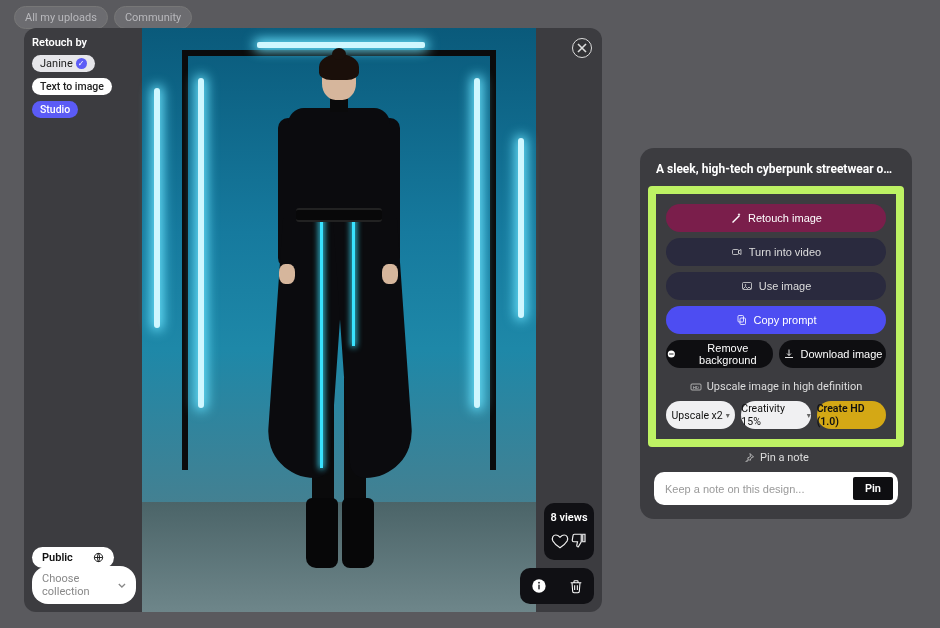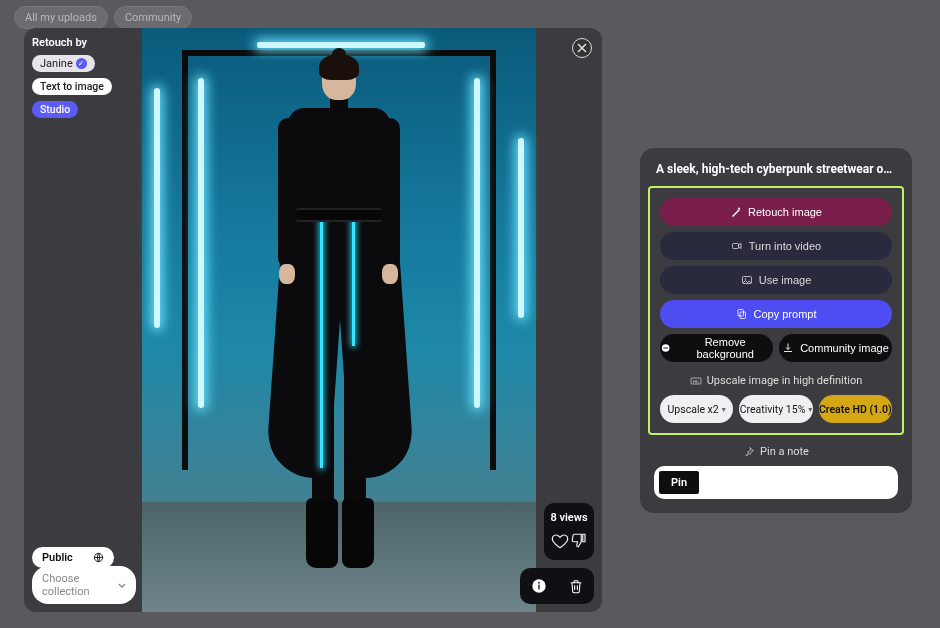--- a/index.html
+++ b/index.html
@@ -176,24 +176,24 @@
     position:absolute; top:148px; left:640px;
     width:272px; background:#3c3c40; border-radius:14px;
     padding:14px;
   }
   .prompt-title {
     font-size:12px; font-weight:700; color:#fff;
     margin-bottom:10px; padding: 0 2px;
     white-space:nowrap; overflow:hidden; text-overflow:ellipsis;
   }
   .highlight-box {
-    border: 2px solid #bef264;
+    border: 8px solid #bef264;
     border-radius: 4px;
     padding: 10px;
-    margin: 0 -6px 10px -6px;
+    margin: 0 -6px 4px -6px;
   }
   .btn {
     display:flex; align-items:center; justify-content:center; gap:6px;
     width:100%; height:28px; border-radius:14px;
     font-size:11px; font-weight:500; cursor:pointer;
     margin-bottom:6px; border:none;
   }
   .btn.magenta { background:#7a1e4b; color:#fff; }
   .btn.darknavy { background:#2a2a3e; color:#ddd; }
   .btn.indigo { background:#4d4df2; color:#fff; }
@@ -358,21 +358,21 @@
         <svg class="ico" viewBox="0 0 24 24">
             <circle cx="12" cy="12" r="8" fill="#fff"></circle>
             <rect x="7" y="11" width="10" height="2" fill="#0e0e11"></rect>
           </svg>
         <span>Remove background</span>
       </button>
       <button class="btn black">
         <svg class="ico" viewBox="0 0 24 24">
             <path d="M12 3v12m0 0l-4-4m4 4l4-4M4 19h16" fill="none" stroke="currentColor" stroke-width="1.8"></path>
           </svg>
-        <span>Community image</span>
+        <span>Download image</span>
       </button>
     </div>
     <div class="hd-label">
       <svg class="ico" viewBox="0 0 24 24">
           <rect x="2" y="6" width="20" height="12" rx="2" fill="none" stroke="currentColor" stroke-width="1.4"></rect>
           <text x="12" y="15" text-anchor="middle" font-size="8" fill="currentColor" font-family="sans-serif">HD</text>
         </svg>
       <span>Upscale image in high definition</span>
     </div>
     <div class="hd-row">
@@ -388,15 +388,16 @@
     </div>
   </div>
 
   <div class="pin-row">
     <svg class="ico" viewBox="0 0 24 24">
         <path d="M14 3l7 7-4 1-3 6-2-2-5 5-1-1 5-5-2-2 6-3z" fill="none" stroke="currentColor" stroke-width="1.4"></path>
       </svg>
     <span>Pin a note</span>
   </div>
   <div class="note-row">
+    <input class="note-input" placeholder="Keep a note on this design..." style="">
     <div class="pin-btn">Pin</div>
   </div>
 </div>
 
 </body></html>

